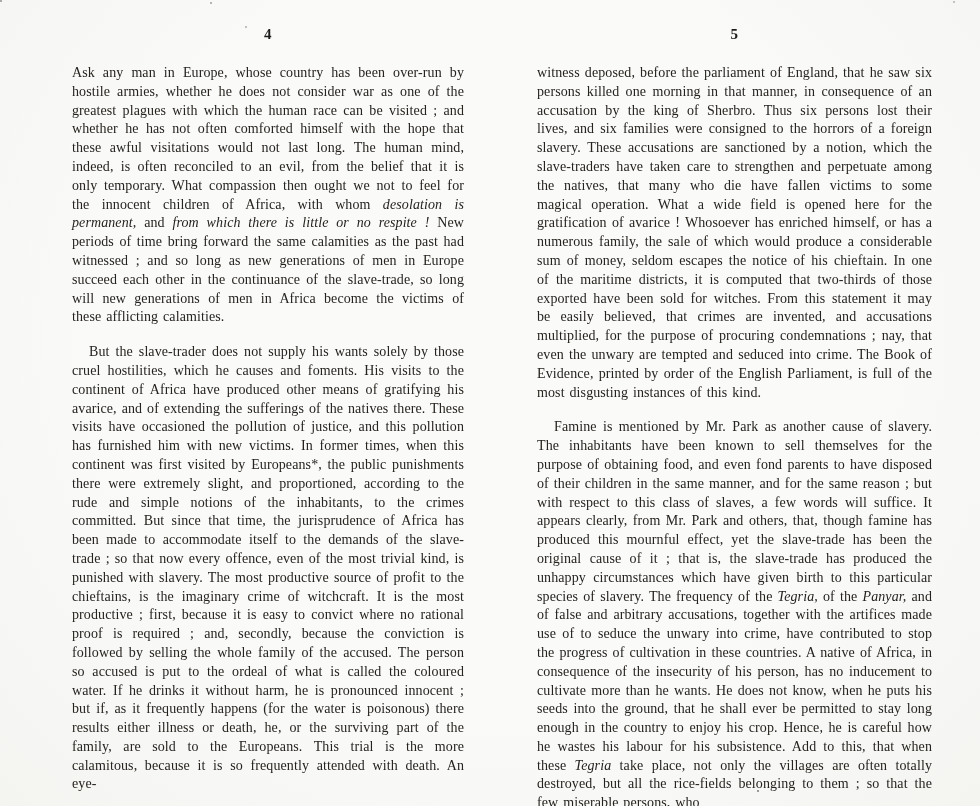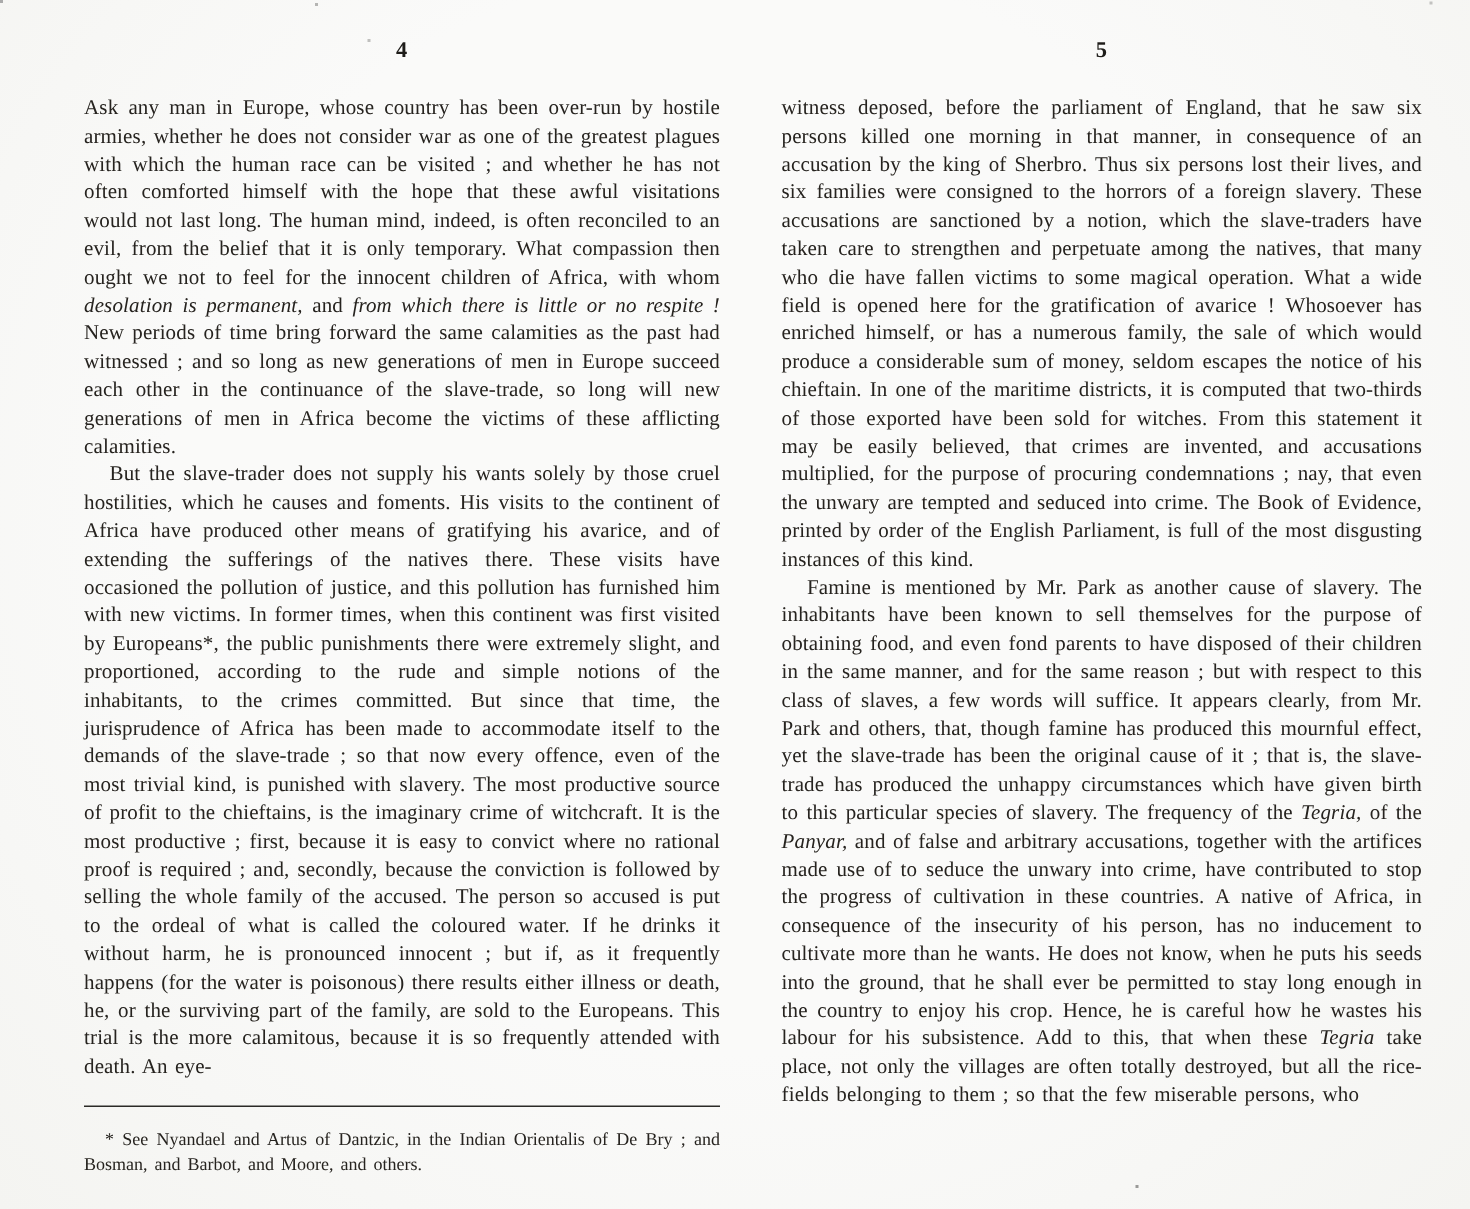--- a/index.html
+++ b/index.html
@@ -28,21 +28,21 @@
   .page-right { left: 521px; width: 427px; }
   .pagenum {
     text-align: center;
     font-size: 15px;
     font-weight: bold;
     letter-spacing: 0.5px;
     margin: 0 0 21px 0;
     color: #1e1c19;
   }
   .body-par {
-    margin: 0;
+    margin: 16px;
     font-size: 14px;
     line-height: 18.8px;
     text-align: justify;
     word-spacing: 0.09em;
     letter-spacing: 0.1px;
   }
   .indent { text-indent: 17px; }
   .footnote-rule {
     height: 0;
     border-top: 1.7px solid #2b2a27;

